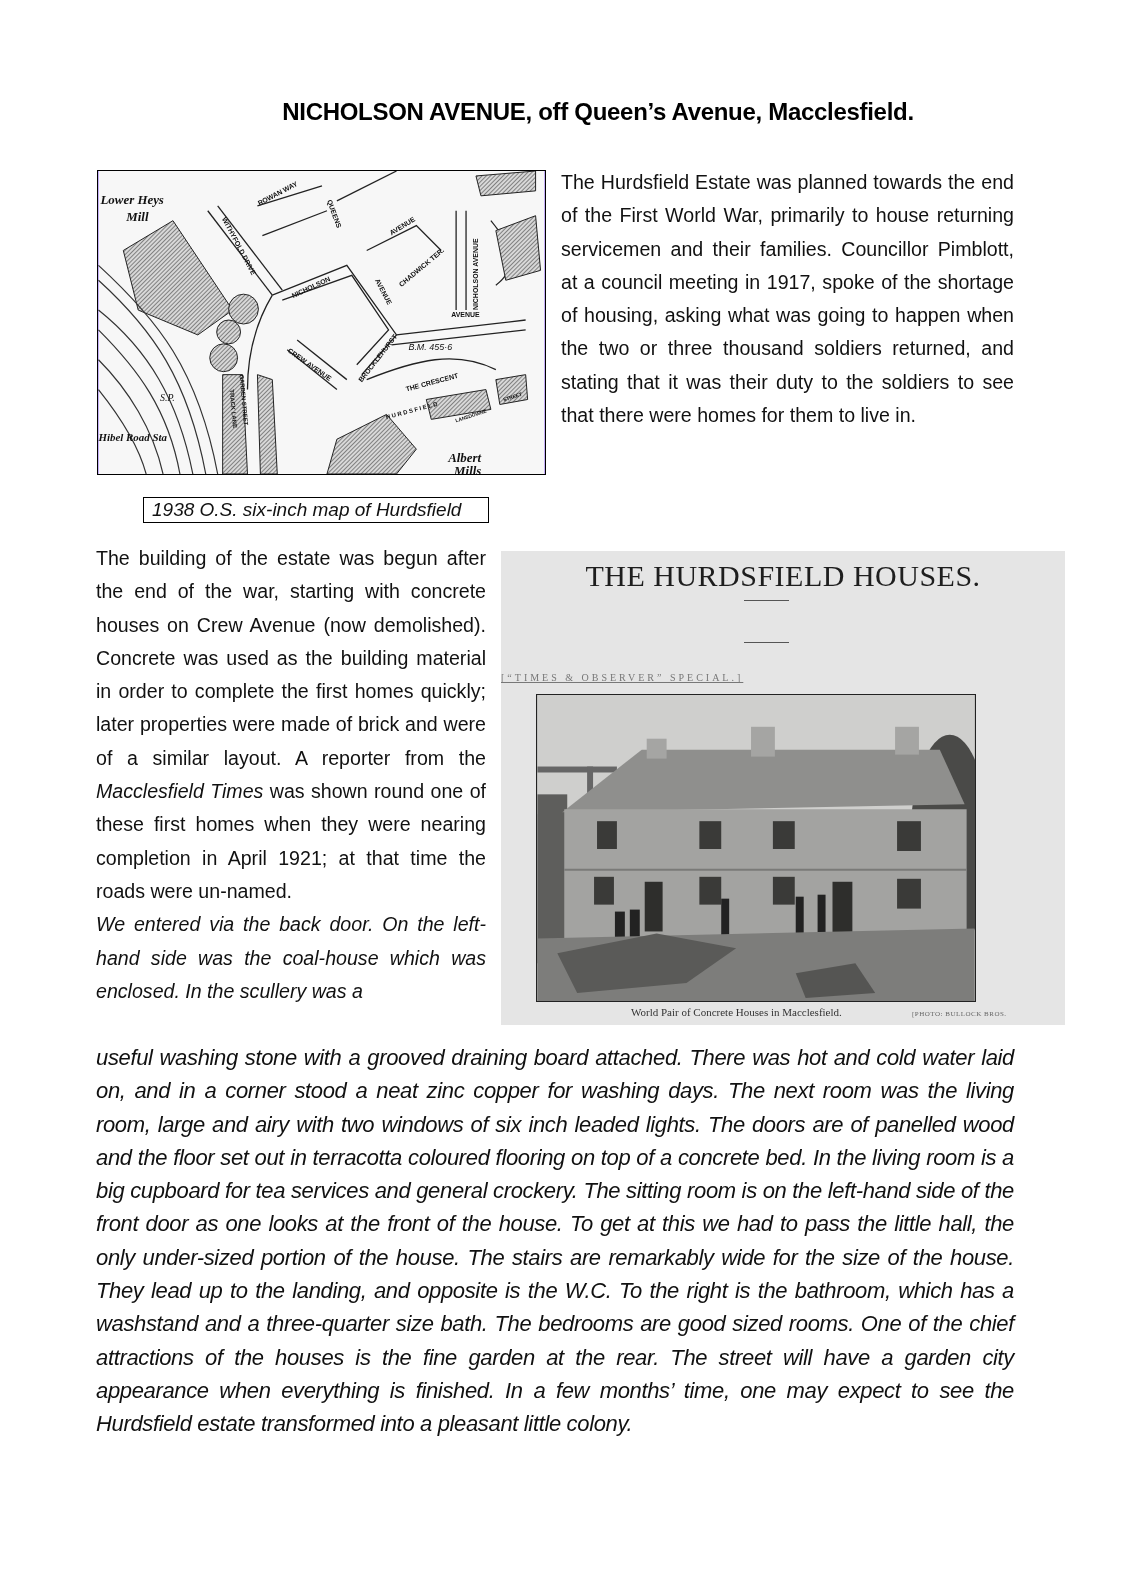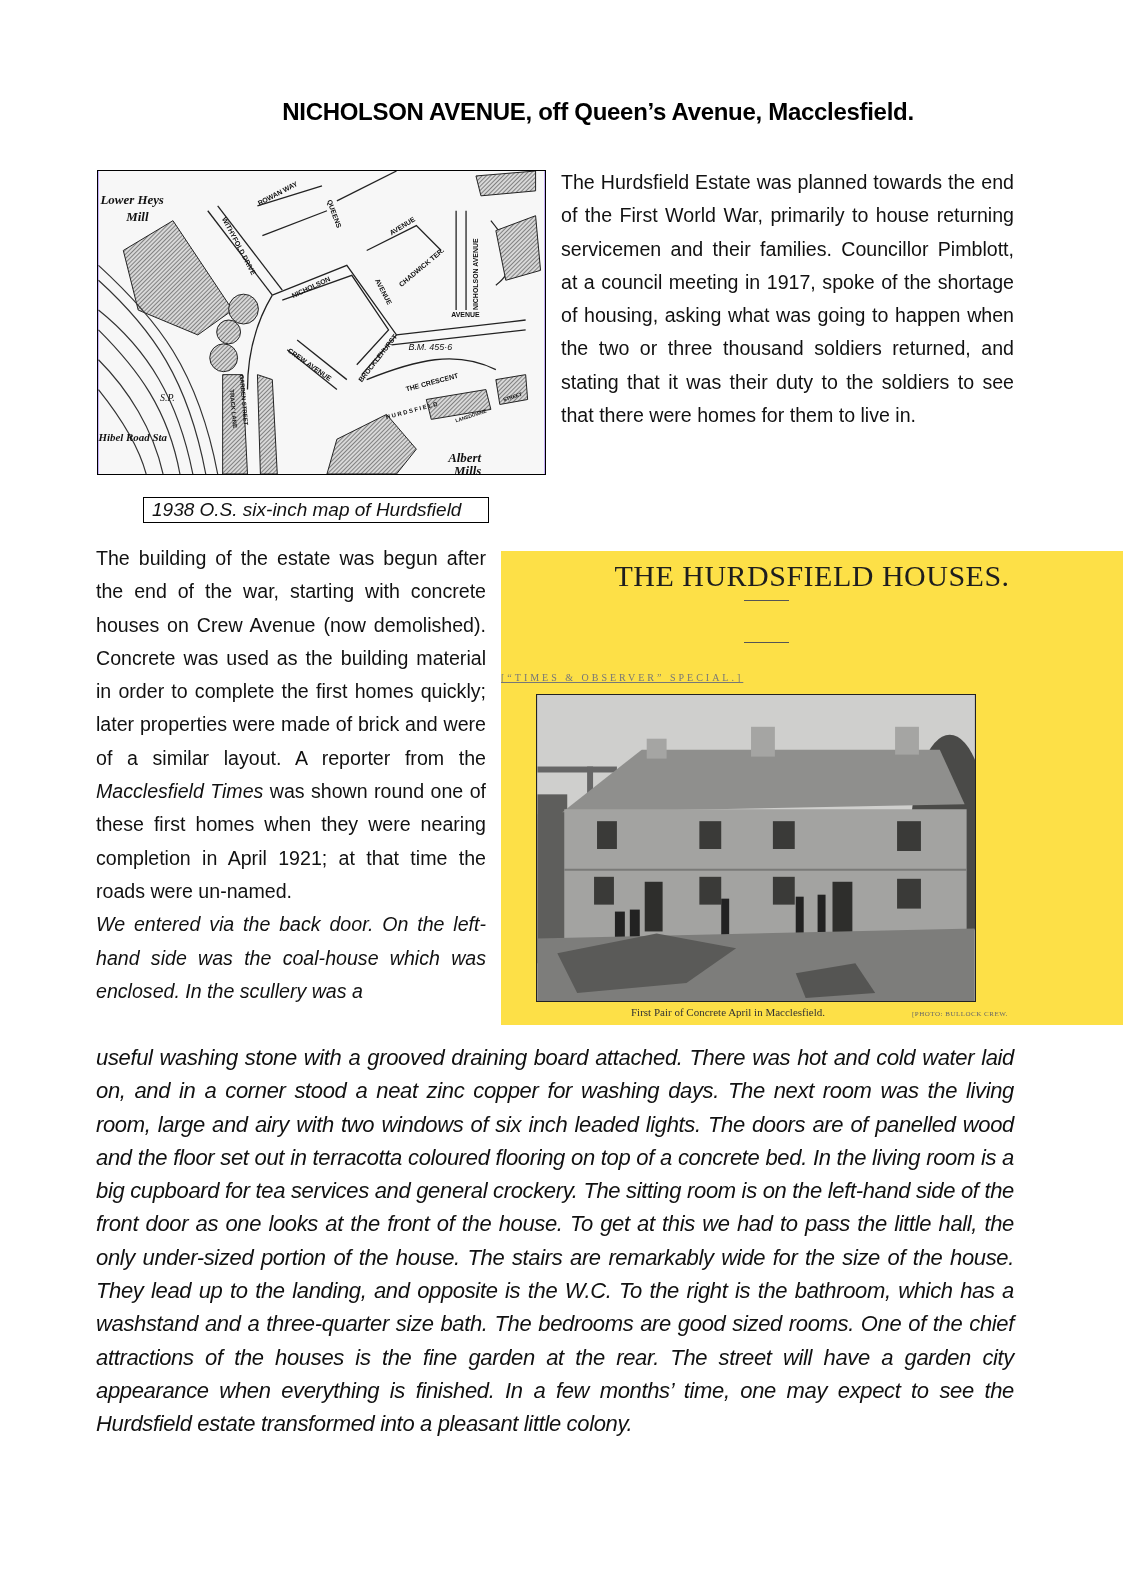--- a/index.html
+++ b/index.html
@@ -6,21 +6,21 @@
   body { width: 1123px; height: 1588px; position: relative; overflow: hidden; font-family: "Liberation Sans", "DejaVu Sans", sans-serif; color: #111; }
   .title { position: absolute; left: 0; top: 98px; width: 1108px; text-align: center; font-size: 24px; font-weight: bold; letter-spacing: -0.3px; color: #000; padding-left: 44px; }
   .map-box { position: absolute; left: 97px; top: 170px; width: 449px; height: 305px; border: 1.5px solid #000; box-sizing: border-box; background: #8b5cf6; overflow: hidden; }
   .map-box svg { display: block; width: 100%; height: 100%; }
   .map-caption { position: absolute; left: 143px; top: 497px; width: 346px; height: 26px; border: 1.5px solid #000; box-sizing: border-box; font-style: italic; font-size: 19px; line-height: 24px; padding-left: 8px; white-space: nowrap; overflow: hidden; }
   .para { position: absolute; font-size: 19.6px; line-height: 33.3px; text-align: justify; text-align-last: left; }
   .para-right { left: 561px; top: 160px; width: 453px; margin-top: 6px; }
   .para-left { left: 96px; top: 542px; width: 390px; }
   .para-full { left: 96px; top: 1041px; width: 918px; font-style: italic; font-size: 22px; letter-spacing: -0.35px; }
   .quote-start { font-style: italic; }
-  .news { position: absolute; left: 501px; top: 551px; width: 622px; height: 474px; background: #fde047; overflow: hidden; }
+  .news { position: absolute; left: 501px; top: 551px; width: 564px; height: 474px; background: #e5e5e5; overflow: hidden; }
   .news .h1 { position: absolute; top: 8px; left: 0; width: 100%; text-align: center; font-family: "Liberation Serif", "DejaVu Serif", serif; font-size: 30px; color: #1e1e1e; letter-spacing: 0.5px; }
   .news .rule { position: absolute; left: 243px; width: 45px; height: 1px; background: #555; }
   .news .h2 { position: absolute; top: 55px; left: 0; width: 100%; text-align: center; font-family: "Liberation Serif", "DejaVu Serif", serif; font-size: 23px; color: #262626; }
   .news .h3 { position: absolute; top: 99px; left: 0; width: 100%; text-align: center; font-family: "Liberation Serif", "DejaVu Serif", serif; font-size: 18px; color: #2a2a2a; }
   .news .h4 { position: absolute; top: 121px; left: 0; width: 100%; text-align: left; font-family: "Liberation Serif", "DejaVu Serif", serif; font-size: 10px; letter-spacing: 3px; color: #777; text-decoration: underline; }
   .news .photo { position: absolute; left: 35px; top: 143px; width: 440px; height: 308px; border: 1.5px solid #222; box-sizing: border-box; overflow: hidden; background: #9a9a98; }
   .news .photo svg { display: block; width: 100%; height: 100%; }
   .news .cap { position: absolute; top: 455px; left: 130px; font-family: "Liberation Serif", "DejaVu Serif", serif; font-size: 11px; color: #333; }
   .news .credit { position: absolute; top: 459px; left: 411px; font-family: "Liberation Serif", "DejaVu Serif", serif; font-size: 7px; letter-spacing: 0.5px; color: #666; }
 </style>
@@ -162,17 +162,17 @@
       <rect x="260" y="203" width="8" height="40" fill="#222"></rect>
       <rect x="282" y="201" width="8" height="42" fill="#222"></rect>
       <rect x="78" y="218" width="10" height="52" fill="#222"></rect>
       <rect x="93" y="216" width="10" height="54" fill="#222"></rect>
 
       <polygon points="0,245 440,235 440,308 0,308" fill="#7d7d7b"></polygon>
       <polygon points="20,260 120,240 200,255 150,290 40,300" fill="#5a5a58"></polygon>
       <polygon points="260,280 320,270 340,300 270,305" fill="#555553"></polygon>
     </svg>
   </div>
-  <div class="cap">First Pair of Concrete April in Macclesfield.</div>
-  <div class="credit">[PHOTO: BULLOCK CREW.</div>
+  <div class="cap">World Pair of Concrete Houses in Macclesfield.</div>
+  <div class="credit">[PHOTO: BULLOCK BROS.</div>
 </div>
 
 <div class="para para-full">useful washing stone with a grooved draining board attached.  There was hot and cold water laid on, and in a corner stood a neat zinc copper for washing days.  The next room was the living room, large and airy with two windows of six inch leaded lights. The doors are of panelled wood and the floor set out in terracotta coloured flooring on top of a concrete bed.  In the living room is a big cupboard for tea services and general crockery.  The sitting room is on the left-hand side of the front door as one looks at the front of the house. To get at this we had to pass the little hall, the only under-sized portion of the house.  The stairs are remarkably wide for the size of the house.  They lead up to the landing, and opposite is the W.C. To the right is the bathroom, which has a washstand and a three-quarter size bath.  The bedrooms are good sized rooms.  One of the chief attractions of the houses is the fine garden at the rear. The street will have a garden city appearance when everything is finished. In a few months’ time, one may expect to see the Hurdsfield estate transformed into a pleasant little colony.</div>
 
 </body></html>

